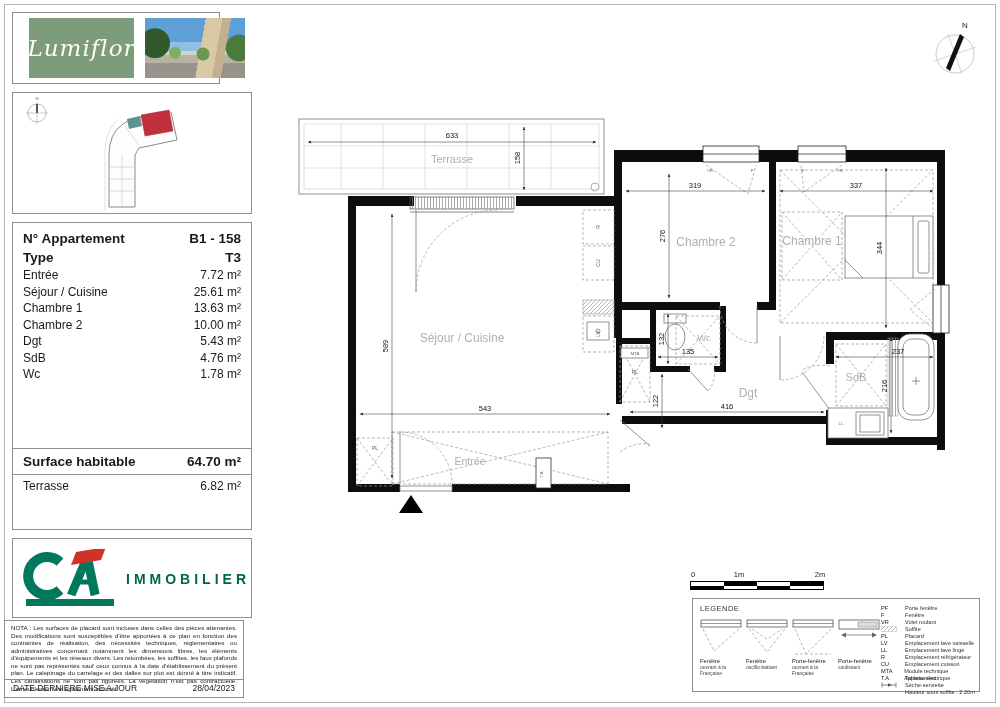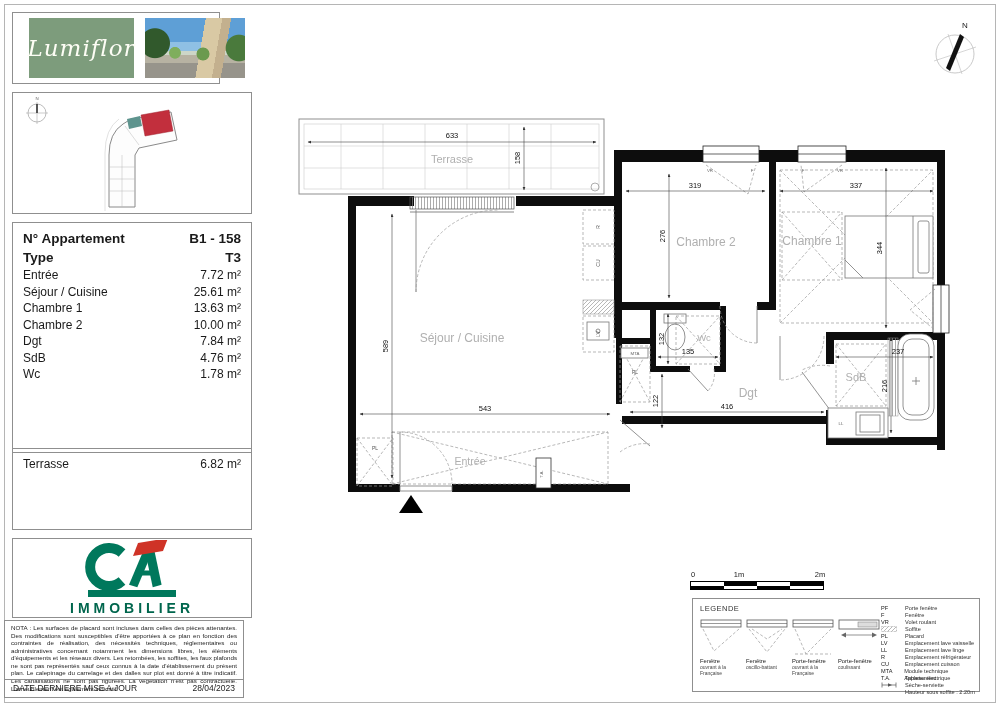--- a/index.html
+++ b/index.html
@@ -20,21 +20,21 @@
       linear-gradient(100deg, rgba(0,0,0,0) 55%, #d9c9a4 55% 70%, #c3b08e 70% 78%, rgba(0,0,0,0) 78%),
       linear-gradient(to bottom, #5e9fd6 0 40%, #8fc0e4 40% 55%, #cdd6c8 55% 62%, #b7b2a2 62% 75%, #97948b 75% 100%);}
   #siteplan-box{left:12px;top:92px;width:240px;height:122px;}
   #info-box{left:12px;top:222px;width:240px;height:308px;padding:6px 10px;font-size:12px;}
   .irow{display:flex;justify-content:space-between;line-height:16.5px;align-items:center;}
   .irow.hd{font-size:13.5px;font-weight:bold;line-height:19px;}
   .gap{height:62px;}
   .sep{border-top:1px solid #8f8f8f;margin:3px -10px;}
   .irow.sum{font-size:13.5px;font-weight:bold;line-height:19px;}
   .irow.ter{line-height:17px;}
-  #ca-box{left:12px;top:538px;width:240px;height:80px;display:flex;flex-direction:column;align-items:center;justify-content:center;}
+  #ca-box{left:12px;top:538px;width:240px;height:80px;display:flex;flex-direction:row;align-items:center;justify-content:center;}
   .ca-word{font-size:14px;font-weight:bold;letter-spacing:4px;color:#00664d;margin-top:2px;}
   #nota-box{left:4px;top:620px;width:240px;height:78px;}
   .nota-text{padding:3px 6px;font-size:6.2px;line-height:1.22;text-align:justify;color:#222;}
   .date-row{position:absolute;left:0;right:0;bottom:0;border-top:1px solid #8f8f8f;display:flex;justify-content:space-between;padding:3px 8px 4px 8px;font-size:8.5px;}
 
   
   .w{fill:#0d0d0d;}
   .thin{stroke:#777;fill:none;stroke-width:0.8;}
   .thinw{stroke:#777;fill:#fff;stroke-width:0.8;}
   .dash{stroke:#9a9a9a;fill:none;stroke-width:0.7;stroke-dasharray:3 2;}
@@ -119,32 +119,36 @@
   <div class="irow">
       <span>Chambre 1</span>
       <span>13.63 m²</span>
     </div>
   <div class="irow">
       <span>Chambre 2</span>
       <span>10.00 m²</span>
     </div>
   <div class="irow">
       <span>Dgt</span>
-      <span>7.84 m²</span>
+      <span>5.43 m²</span>
     </div>
   <div class="irow">
       <span>SdB</span>
       <span>4.76 m²</span>
     </div>
   <div class="irow">
       <span>Wc</span>
       <span>1.78 m²</span>
     </div>
   <div class="gap"></div>
   <div class="sep"></div>
+  <div class="irow sum">
+      <span>Surface habitable</span>
+      <span>64.70 m²</span>
+    </div>
   <div class="sep"></div>
   <div class="irow ter">
       <span>Terrasse</span>
       <span>6.82 m²</span>
     </div>
 </div>
 
 <div class="box" id="ca-box">
   <svg width="112" height="58" viewBox="0 0 112 58">
     <path d="M46,13 A19,19 0 1 0 46,41" fill="none" stroke="#00785c" stroke-width="10"></path>

